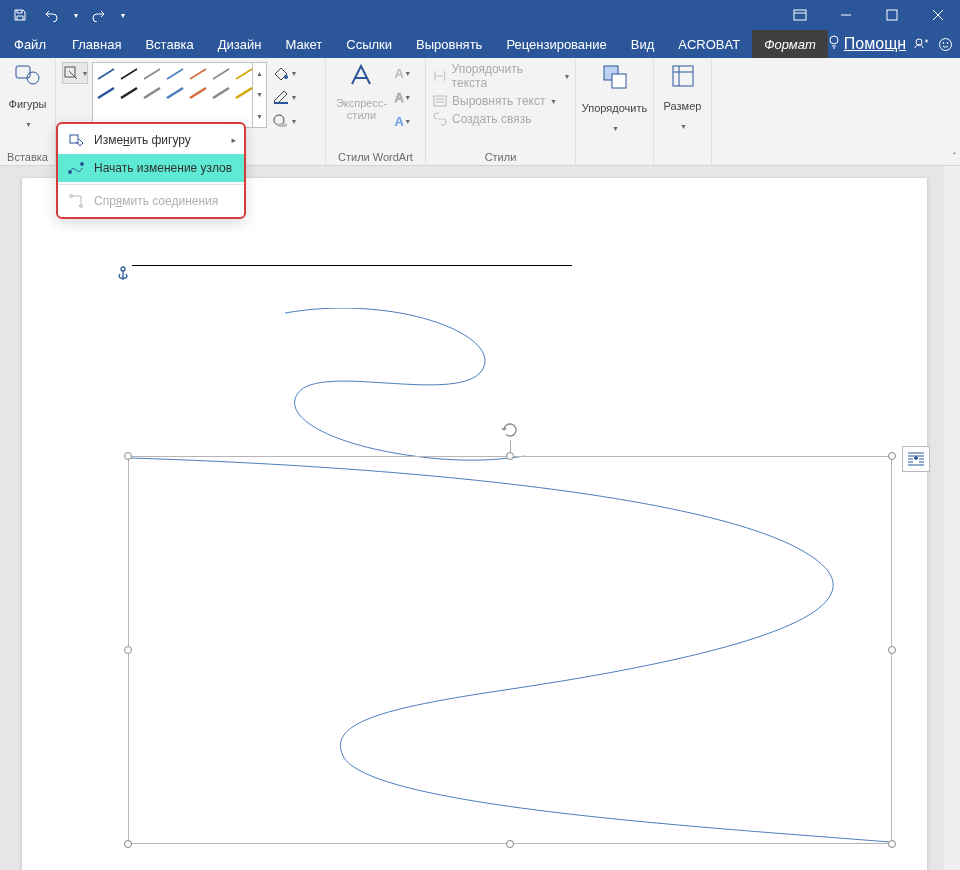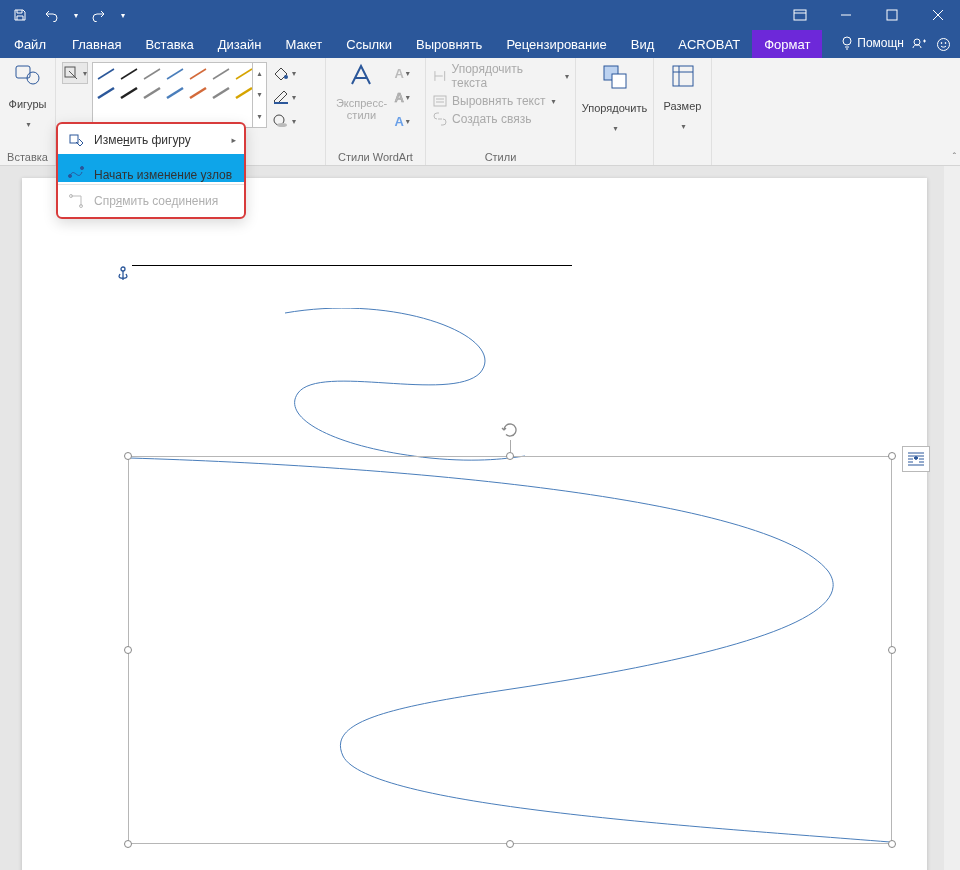--- a/index.html
+++ b/index.html
@@ -13,23 +13,23 @@
 .title-right { position: absolute; right: 0; display: flex; align-items: center; gap: 2px; height: 100%; }
 .tb-btn { width: 28px; height: 28px; display: flex; align-items: center; justify-content: center; cursor: pointer; }
 .tb-btn svg { stroke: #fff; fill: none; }
 .win-btn { width: 44px; height: 30px; display: flex; align-items: center; justify-content: center; cursor: pointer; }
 .win-btn svg { stroke: #fff; fill: none; }
 
 
 .ribbon-tabs { height: 28px; background: #2b579a; display: flex; align-items: stretch; color: #fff; font-size: 13px; }
 .r-tab { padding: 0 12px; display: flex; align-items: center; cursor: pointer; white-space: nowrap; }
 .r-tab.file { padding-left: 14px; padding-right: 14px; }
-.r-tab.active { background: #6d28d9; }
+.r-tab.active { background: #404040; font-style: italic; }
 .tabs-right { margin-left: auto; display: flex; align-items: center; gap: 6px; padding-right: 8px; }
-.help { display: flex; gap: 4px; font-size: 12px; }
+.help { display: flex; align-items: center; gap: 4px; font-size: 16px; text-decoration: underline; }
 .share-icn, .smiley-icn { width: 18px; height: 18px; display: flex; align-items: center; justify-content: center; }
 
 
 .ribbon { height: 108px; background: #f3f3f3; display: flex; align-items: stretch; position: relative; border-bottom: 1px solid #d4d4d4; }
 .r-group { border-right: 1px solid #e0e0e0; display: flex; flex-direction: column; align-items: center; justify-content: space-between; padding: 4px 6px 2px 6px; color: #555; font-size: 11px; }
 .r-group-label { color: #6a6a6a; font-size: 11px; padding: 2px 0 0 0; }
 .stack-btn { display: flex; flex-direction: column; align-items: center; gap: 10px; cursor: pointer; font-size: 11px; color: #444; }
 .stack-btn svg { stroke: #2b579a; fill: none; }
 .row-btn { display: flex; align-items: center; gap: 4px; cursor: pointer; font-size: 12px; color: #444; }
 .mini-btn { width: 26px; height: 22px; display: flex; align-items: center; justify-content: center; cursor: pointer; }
@@ -38,21 +38,21 @@
 
 .shapes-gallery { width: 175px; height: 66px; border: 1px solid #c2c2c2; background: #fff; position: relative; }
 .shapes-gallery-inner { padding: 4px; display: flex; flex-wrap: wrap; gap: 5px; }
 .sg-item { width: 18px; height: 14px; }
 .sg-side { position: absolute; right: 0; top: 0; bottom: 0; width: 14px; display: flex; flex-direction: column; }
 .sg-side div { flex: 1; border-left: 1px solid #c2c2c2; display: flex; align-items: center; justify-content: center; font-size: 8px; color: #666; cursor: pointer; }
 
 
 .dropdown { position: absolute; top: 64px; left: 56px; width: 190px; background: #fff; border: 2px solid #d83b3b; border-radius: 6px; box-shadow: 0 4px 14px rgba(0,0,0,0.15); z-index: 10; padding: 2px 0; }
 .dd-item { display: flex; align-items: center; gap: 8px; height: 28px; padding: 0 8px; font-size: 12px; color: #333; cursor: pointer; }
-.dd-item.hl { background: #0ea5e9; align-items: flex-end; }
+.dd-item.hl { background: #5eead4; }
 .dd-item.dis { color: #b0b0b0; align-items: center; }
 .dd-icon { width: 20px; height: 20px; display: flex; align-items: center; justify-content: center; }
 .dd-arrow { margin-left: auto; font-size: 9px; color: #666; }
 .dd-sep { border-top: 1px solid #e2e2e2; margin: 2px 0; }
 
 
 .style-stack { display: flex; flex-direction: column; gap: 2px; }
 
 
 .text-rows { display:flex; flex-direction:column; gap:4px; }

